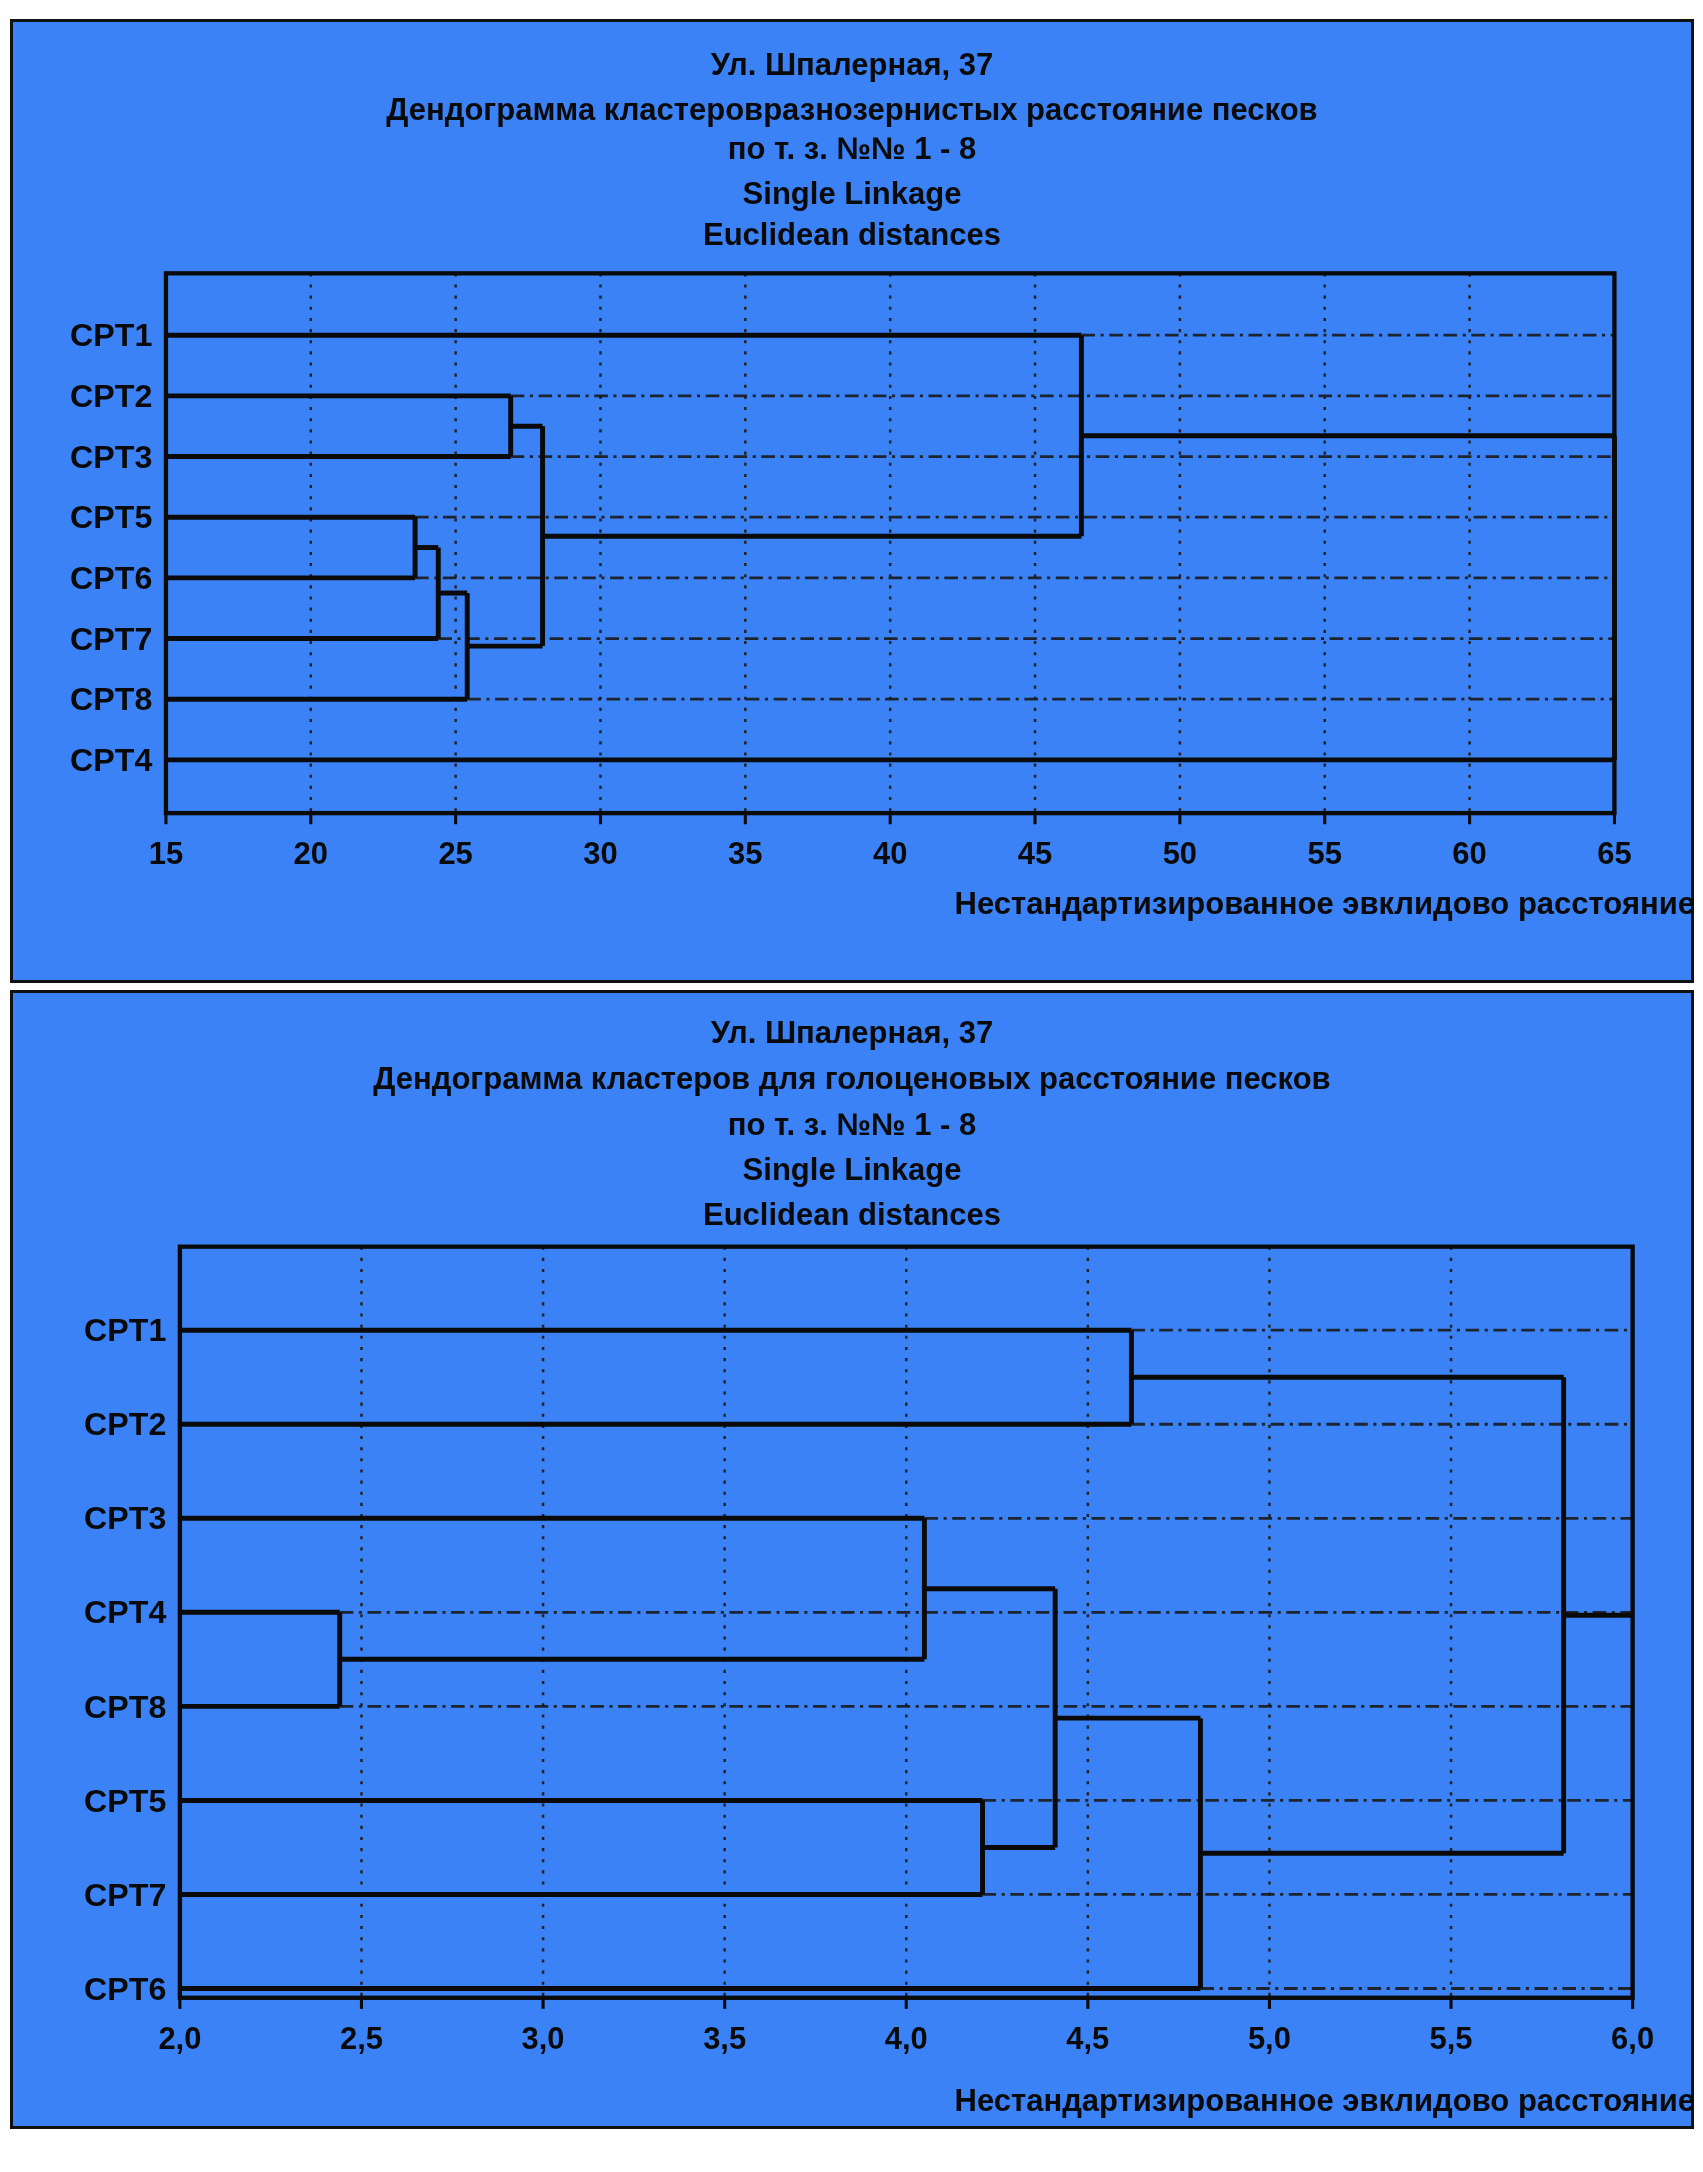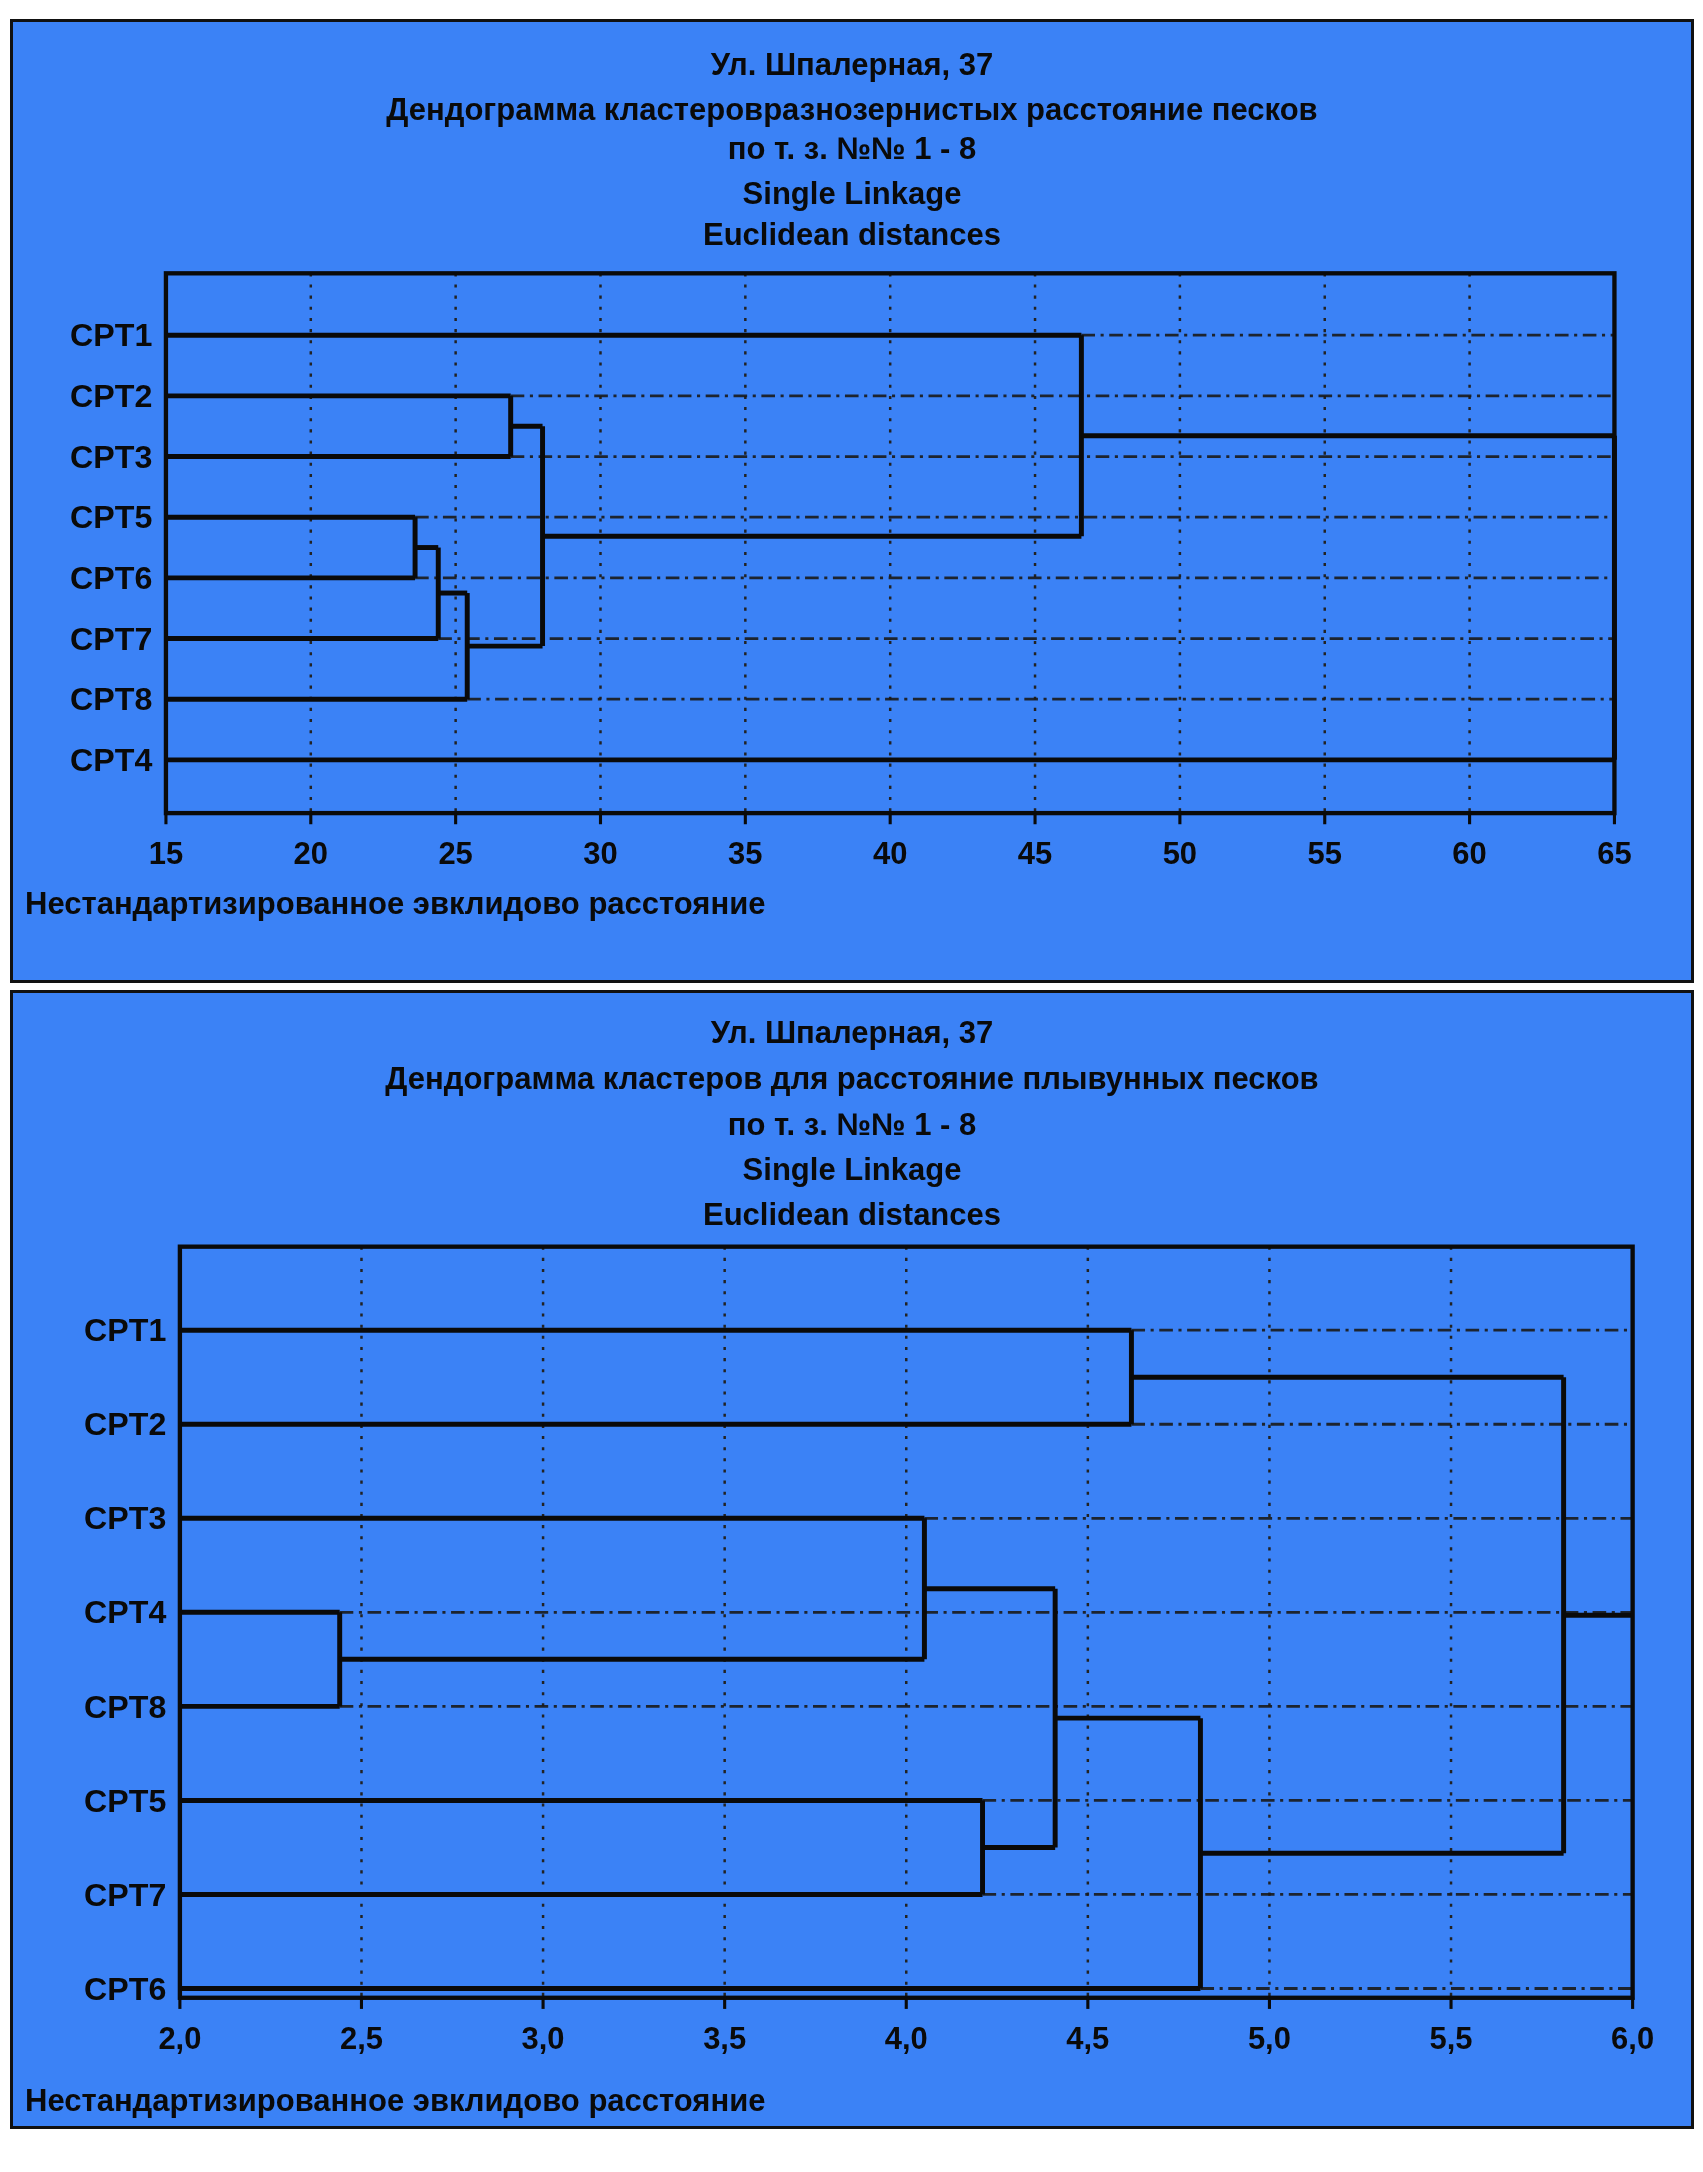--- a/index.html
+++ b/index.html
@@ -1,21 +1,21 @@
 <!DOCTYPE html>
 <html style="font-size:10px"><head>
 <meta charset="utf-8">
 <style>
   html,body{margin:0;padding:0;background:#e8e8e8;}
   #page{position:relative;width:1704px;height:2172px;background:#ffffff;overflow:hidden;
         font-family:"Liberation Sans", sans-serif;color:#0a0a0a;}
   .panel{position:absolute;background:#3b82f6;border:3.7px solid #111;box-sizing:border-box;}
   .title-line{position:absolute;left:0;width:100%;text-align:center;font-size:31px;
               font-weight:700;height:43px;line-height:43px;white-space:nowrap;}
-  .xlabel{position:absolute;left:12px;width:100%;text-align:left;font-size:31px;
+  .xlabel{position:absolute;left:4px;width:100%;text-align:right;font-size:31px;
           font-weight:700;height:40px;line-height:40px;}
   svg{position:absolute;left:0;top:0;}
   .branch{stroke:#0a0a0a;stroke-width:8;fill:none;}
   .plotbox{stroke:#0a0a0a;stroke-width:7;fill:none;}
   .grid{stroke:#222;stroke-width:4;stroke-dasharray:5 13;}
   .guide{stroke:#1a1a1a;stroke-width:4.5;stroke-dasharray:22 9 5 9;opacity:.9;}
   .tick{stroke:#0a0a0a;stroke-width:5;}
   text{font-family:"Liberation Sans", sans-serif;font-weight:700;fill:#0a0a0a;}
   .leaflabel{font-size:52px;}
   .ticklabel{font-size:50px;}
@@ -104,21 +104,21 @@
         <text x="225" y="1014" text-anchor="end" class="leaflabel">CPT7</text>
         <text x="225" y="1112" text-anchor="end" class="leaflabel">CPT8</text>
         <text x="225" y="1210" text-anchor="end" class="leaflabel">CPT4</text>
       </svg>
     <div class="xlabel" style="top:862px;">Нестандартизированное эвклидово расстояние</div>
   </div>
 
   <div class="panel" style="left:10px;top:990px;width:1684px;height:1139px;">
     <div>
       <div class="title-line" style="top:18px;">Ул. Шпалерная, 37</div>
-      <div class="title-line" style="top:64px;">Дендограмма кластеров для расстояние плывунных песков</div>
+      <div class="title-line" style="top:64px;">Дендограмма кластеров для голоценовых расстояние песков</div>
       <div class="title-line" style="top:110px;">по т. з. №№ 1 - 8</div>
       <div class="title-line" style="top:155px;">Single Linkage</div>
       <div class="title-line" style="top:200px;">Euclidean distances</div>
     </div>
     <svg width="1677" height="1131" viewBox="0 0 2709 1828">
         <line x1="562.5" y1="410" x2="562.5" y2="1624" class="grid"></line>
         <line x1="856" y1="410" x2="856" y2="1624" class="grid"></line>
         <line x1="1149.5" y1="410" x2="1149.5" y2="1624" class="grid"></line>
         <line x1="1443" y1="410" x2="1443" y2="1624" class="grid"></line>
         <line x1="1736.5" y1="410" x2="1736.5" y2="1624" class="grid"></line>

